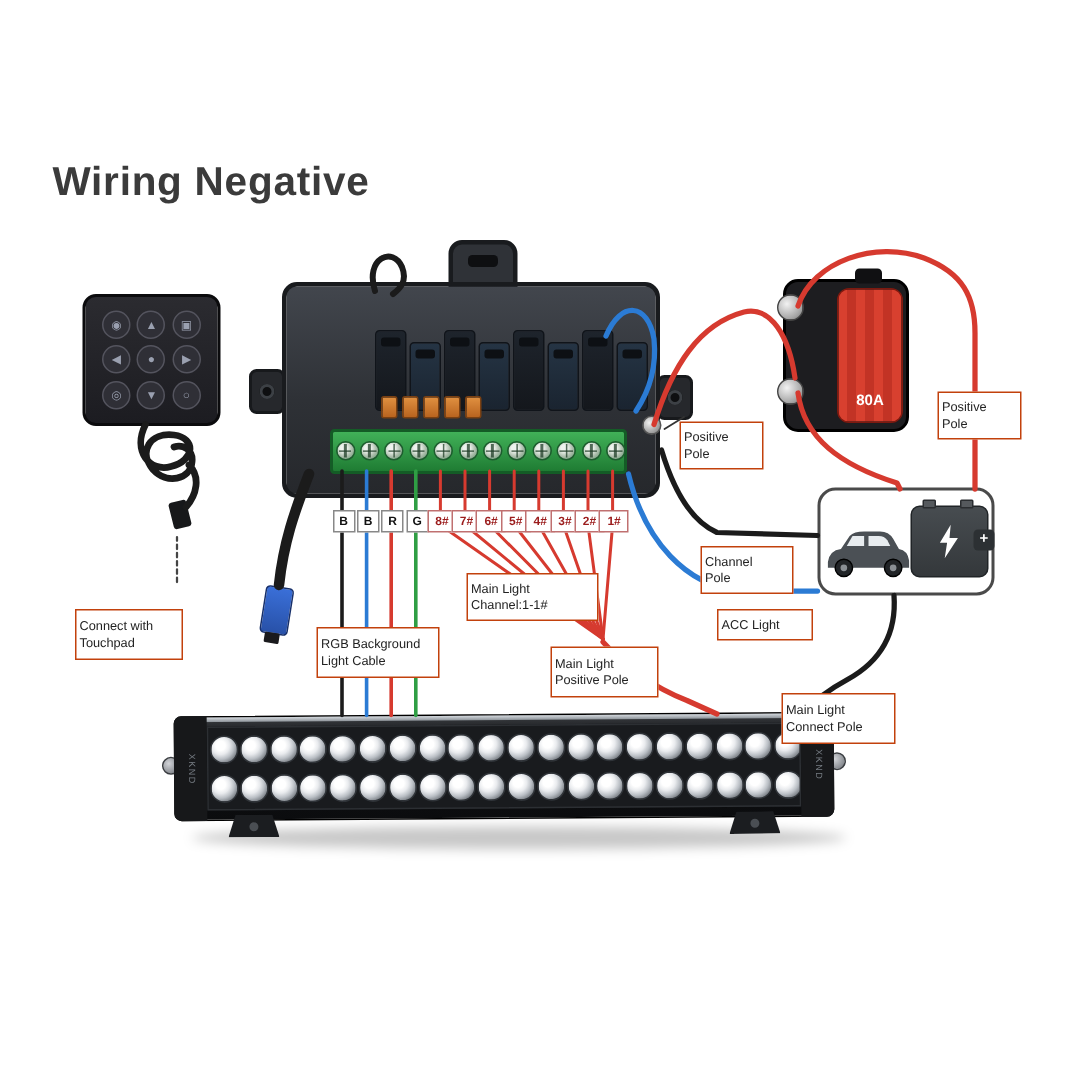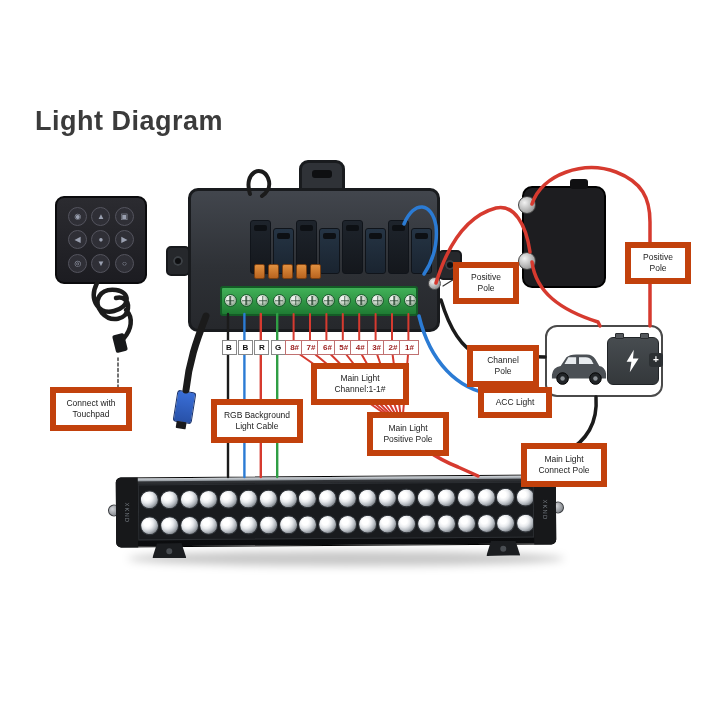--- a/index.html
+++ b/index.html
@@ -1,22 +1,22 @@
 <!DOCTYPE html>
 <html style="--wred: #d63a2f; --wblk: #1b1b1b; --wblu: #2b7bd4;"><head>
 <meta charset="utf-8">
 <style>
   html,body{margin:0;padding:0;background:#fff;}
   .canvas{position:relative;width:720px;height:720px;background:#fff;overflow:hidden;
           font-family:"Liberation Sans",sans-serif;}
   
   #title{position:absolute;left:35px;top:106px;font-size:27px;font-weight:600;color:#3b3b3b;letter-spacing:.5px;z-index:15;}
   
-  .label{position:absolute;background:#fff;border:6px solid #c2410c;color:#222;font-size:8.5px;line-height:1.3;
-         text-align:center;padding:3px 2px;z-index:30;display:flex;flex-direction:column;justify-content:center;}
+  .label{position:absolute;background:#fff;border:1px solid #c2410c;color:#222;font-size:8.5px;line-height:1.3;
+         text-align:left;padding:3px 2px;z-index:30;display:flex;flex-direction:column;justify-content:center;margin-top:19px;}
   .lbl-connect{left:50px;top:387px;width:66px;height:26px;}
   .lbl-rgb{left:211px;top:399px;width:76px;height:26px;}
   .lbl-channel{left:311px;top:363px;width:82px;height:24px;}
   .lbl-mlpos{left:367px;top:412px;width:66px;height:26px;}
   .lbl-mlneg{left:521px;top:443px;width:70px;height:26px;}
   .lbl-pos1{left:453px;top:262px;width:50px;height:24px;}
   .lbl-pos2{left:625px;top:242px;width:50px;height:24px;}
   .lbl-neg{left:467px;top:345px;width:56px;height:24px;}
   .lbl-acc{left:478px;top:387px;width:58px;height:13px;}
   
@@ -111,21 +111,21 @@
   .wires path,.wires line{fill:none;stroke-linecap:round;stroke-linejoin:round;}
   .w-red{stroke:var(--wred,#d63a2f);}
   .w-black{stroke:var(--wblk,#1b1b1b);}
   .w-blue{stroke:var(--wblu,#2b7bd4);}
 </style>
 </head>
 <body>
 
 <div class="canvas">
 
-  <div id="title">Light Diagram</div>
+  <div id="title">Wiring Negative</div>
 
   <svg class="wires" width="720" height="720">
     <defs>
       <marker id="ah" markerWidth="7" markerHeight="7" refX="5.5" refY="3" orient="auto">
         <path d="M0 0 L6.5 3 L0 6 Z" fill="#333" stroke="none"></path>
       </marker>
     </defs>
 
     <path class="w-black" stroke-width="4.5" d="M97 283 C88 301 100 315 114 311 C130 307 131 292 116 290 C100 288 92 301 102 313 C111 323 127 320 128 308 C129 300 122 296 116 298 M126 310 C134 318 131 330 124 338"></path>
 
@@ -215,20 +215,23 @@
       <div class="screw" style="left: 149.1px;"></div>
       <div class="screw" style="left: 165.5px;"></div>
       <div class="screw" style="left: 181.9px;"></div>
     </div>
   <div class="stud"></div>
   <div class="connector-blue"></div>
 
   <div class="breaker">
     <div class="breaker-body"></div>
     <div class="breaker-knob"></div>
+    <div class="breaker-red">
+      <div class="breaker-rating">80A</div>
+    </div>
     <div class="breaker-term bt1"></div>
     <div class="breaker-term bt2"></div>
   </div>
 
   <div class="batt-box">
     <svg class="car-svg" viewBox="0 0 60 46">
       <path d="M2 32 Q3 24 11 23 L17 14 Q20 11 27 11 L38 11 Q44 11 47 16 L51 23 Q57 24 58 31 L58 36 L2 36 Z" fill="#4b5055"></path>
       <path d="M19 14 L27 14 L27 21 L15 21 Z" fill="#e8ecef"></path>
       <path d="M30 14 L37 14 Q41 14 43 17 L45 21 L30 21 Z" fill="#e8ecef"></path>
       <circle cx="13" cy="36" r="6" fill="#212427" stroke="#000"></circle>

